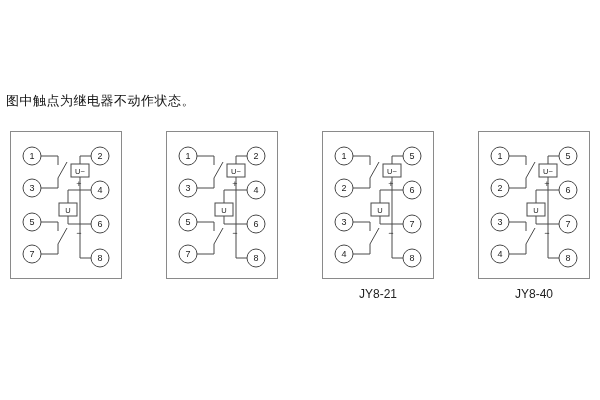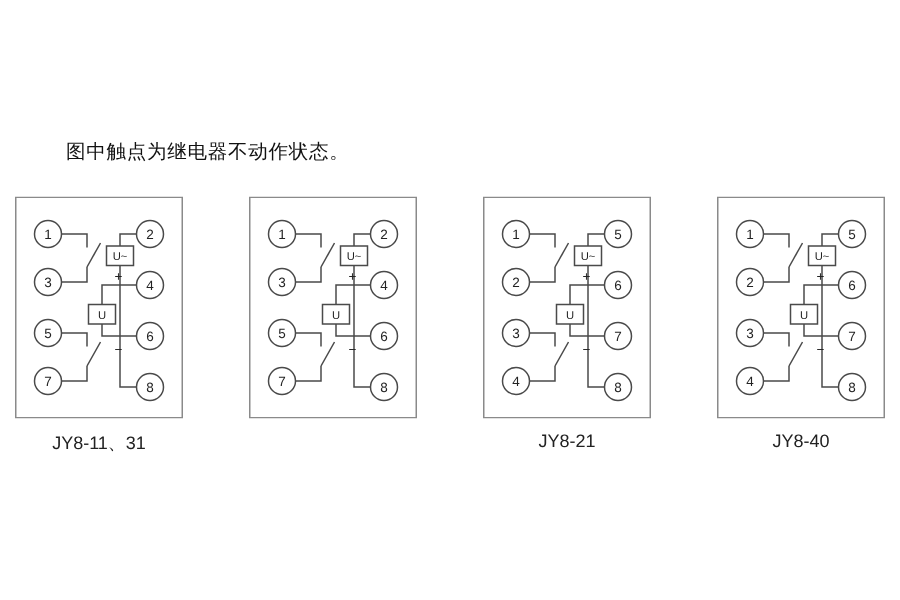--- a/index.html
+++ b/index.html
@@ -12,21 +12,20 @@
     position: relative;
     overflow: hidden;
   }
   .note {
     position: absolute;
     left: 6px;
     top: 92px;
     font-size: 13px;
     color: #111111;
     letter-spacing: 0.5px;
-    margin-left: 38px;
   }
   .row {
     position: absolute;
     top: 131px;
     left: 0;
     right: 0;
     display: flex;
     justify-content: space-between;
     padding: 0 10px;
   }
@@ -124,21 +123,20 @@
         <circle class="terminal" cx="90" cy="25" r="9"></circle>
         <text class="num" x="90" y="25">2</text>
         <circle class="terminal" cx="90" cy="59" r="9"></circle>
         <text class="num" x="90" y="59">4</text>
         <circle class="terminal" cx="90" cy="93" r="9"></circle>
         <text class="num" x="90" y="93">6</text>
         <circle class="terminal" cx="90" cy="127" r="9"></circle>
         <text class="num" x="90" y="127">8</text>
       </g>
     </svg>
-    <div class="caption">JY8-11、31</div>
   </div>
 
   <div class="diagram-block">
     <svg class="schematic" viewBox="0 0 112 148">
       <rect class="frame" x="0.5" y="0.5" width="111" height="147"></rect>
       <g class="wire">
         <polyline points="31,25 48,25 48,34"></polyline>
         <polyline points="31,57 48,57 48,47"></polyline>
         <line x1="48" y1="47" x2="57" y2="31"></line>
         <polyline points="31,91 48,91 48,100"></polyline>

